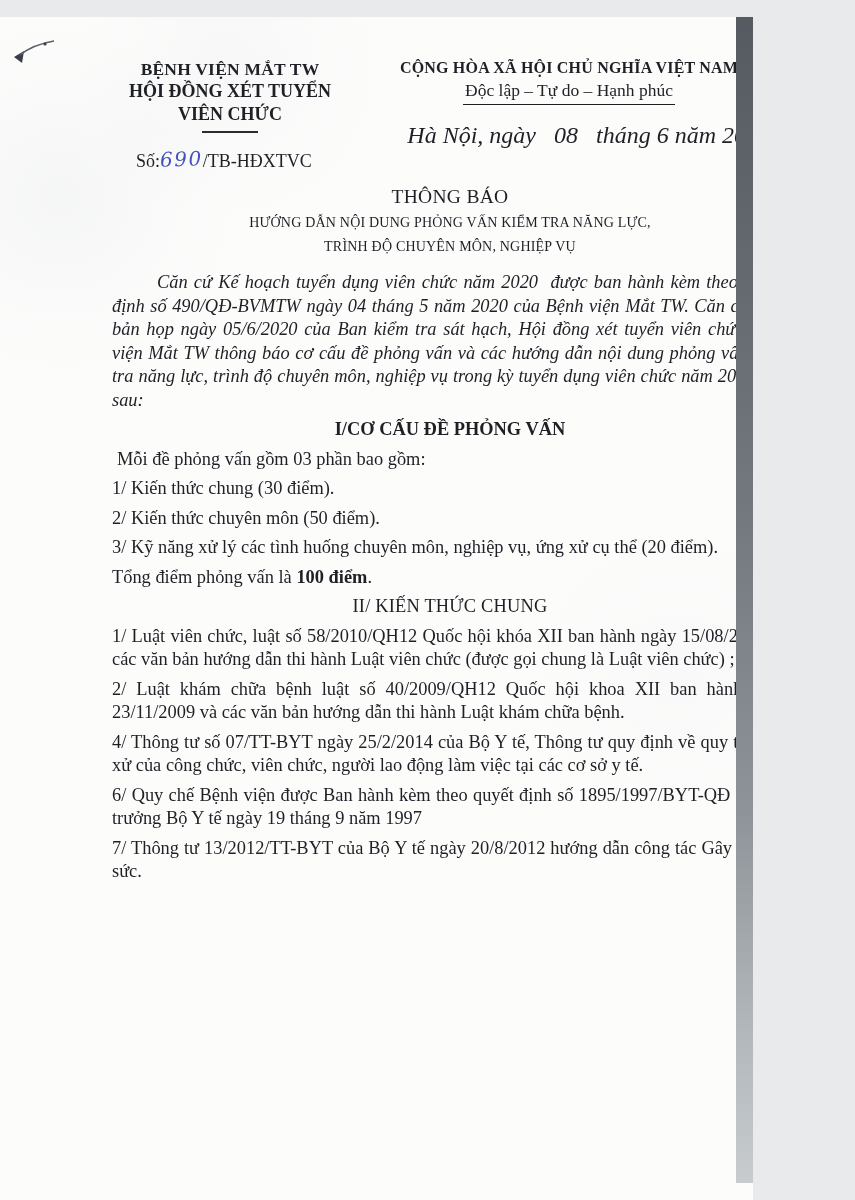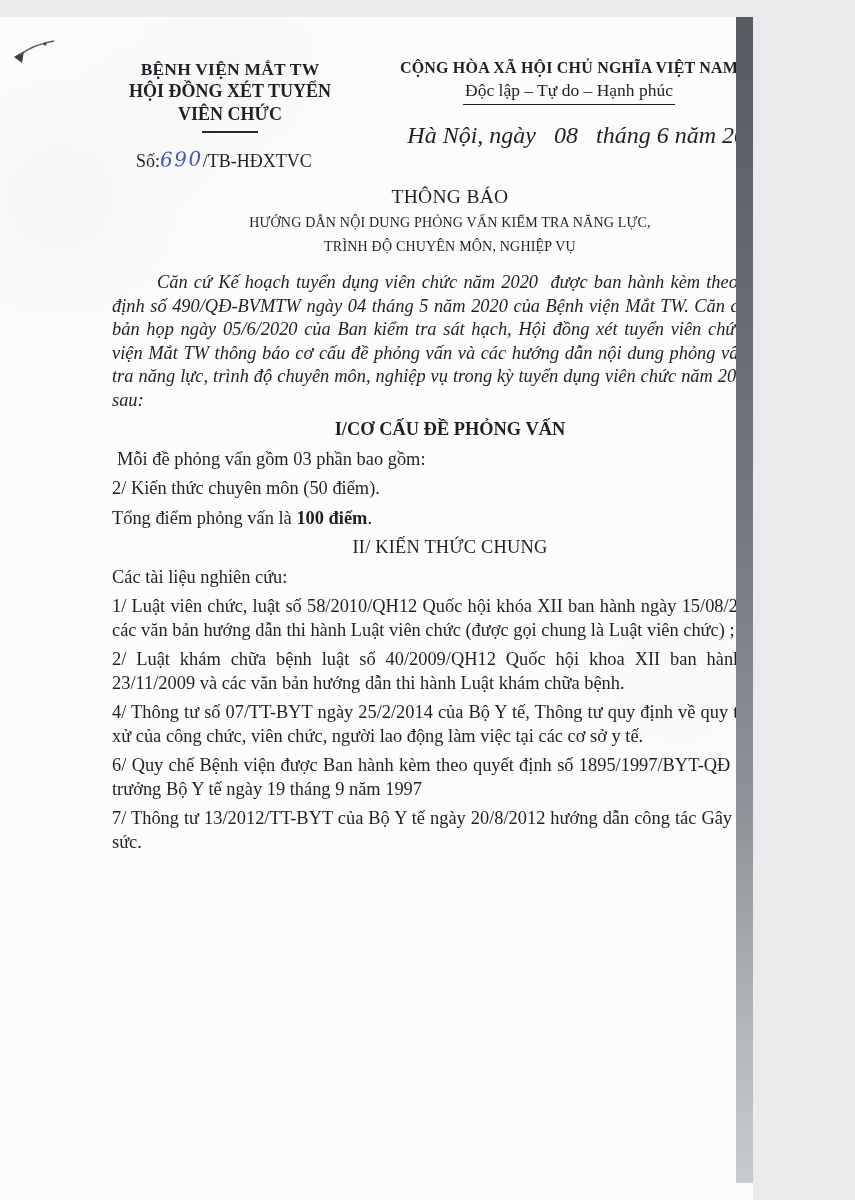--- a/index.html
+++ b/index.html
@@ -102,25 +102,26 @@
     <div class="t1">THÔNG BÁO</div>
     <div class="t2">HƯỚNG DẪN NỘI DUNG PHỎNG VẤN KIỂM TRA NĂNG LỰC,</div>
     <div class="t3">TRÌNH ĐỘ CHUYÊN MÔN, NGHIỆP VỤ</div>
   </div>
 
   <div class="body">
     <p class="indent pre">Căn cứ Kế hoạch tuyển dụng viên chức năm 2020  được ban hành kèm theo Quyết định số 490/QĐ-BVMTW ngày 04 tháng 5 năm 2020 của Bệnh viện Mắt TW. Căn cứ Biên bản họp ngày 05/6/2020 của Ban kiểm tra sát hạch, Hội đồng xét tuyển viên chức Bệnh viện Mắt TW thông báo cơ cấu đề phỏng vấn và các hướng dẫn nội dung phỏng vấn kiểm tra năng lực, trình độ chuyên môn, nghiệp vụ trong kỳ tuyển dụng viên chức năm 2020 như sau:</p>
 
     <p class="h">I/CƠ CẤU ĐỀ PHỎNG VẤN</p>
     <p class="lead-sp">Mỗi đề phỏng vấn gồm 03 phần bao gồm:</p>
+    <p>1/ Kiến thức chung (30 điểm).</p>
     <p>2/ Kiến thức chuyên môn (50 điểm).</p>
+    <p>3/ Kỹ năng xử lý các tình huống chuyên môn, nghiệp vụ, ứng xử cụ thể (20 điểm).</p>
     <p><span>Tổng điểm phỏng vấn là </span><b class="inline">100 điểm</b><span>.</span></p>
 
     <p class="h2">II/ KIẾN THỨC CHUNG</p>
-    <p>Các tài liệu nghiên cứu:</p>
     <p>1/ Luật viên chức, luật số 58/2010/QH12 Quốc hội khóa XII ban hành ngày 15/08/2010 và các văn bản hướng dẫn thi hành Luật viên chức (được gọi chung là Luật viên chức) ;</p>
     <p>2/ Luật khám chữa bệnh luật số 40/2009/QH12 Quốc hội khoa XII ban hành ngày 23/11/2009 và các văn bản hướng dẫn thi hành Luật khám chữa bệnh.</p>
     <p>4/ Thông tư số 07/TT-BYT ngày 25/2/2014 của Bộ Y tế, Thông tư quy định về quy tắc ứng xử của công chức, viên chức, người lao động làm việc tại các cơ sở y tế.</p>
     <p class="mt6">6/ Quy chế Bệnh viện được Ban hành kèm theo quyết định số 1895/1997/BYT-QĐ của Bộ trưởng Bộ Y tế ngày 19 tháng 9 năm 1997</p>
     <p class="mt6">7/ Thông tư 13/2012/TT-BYT của Bộ Y tế ngày 20/8/2012 hướng dẫn công tác Gây mê hồi sức.</p>
   </div>
 
   <div class="stamp-clip">
     <div class="stamp-outer"></div>
     <div class="stamp-inner"></div>

